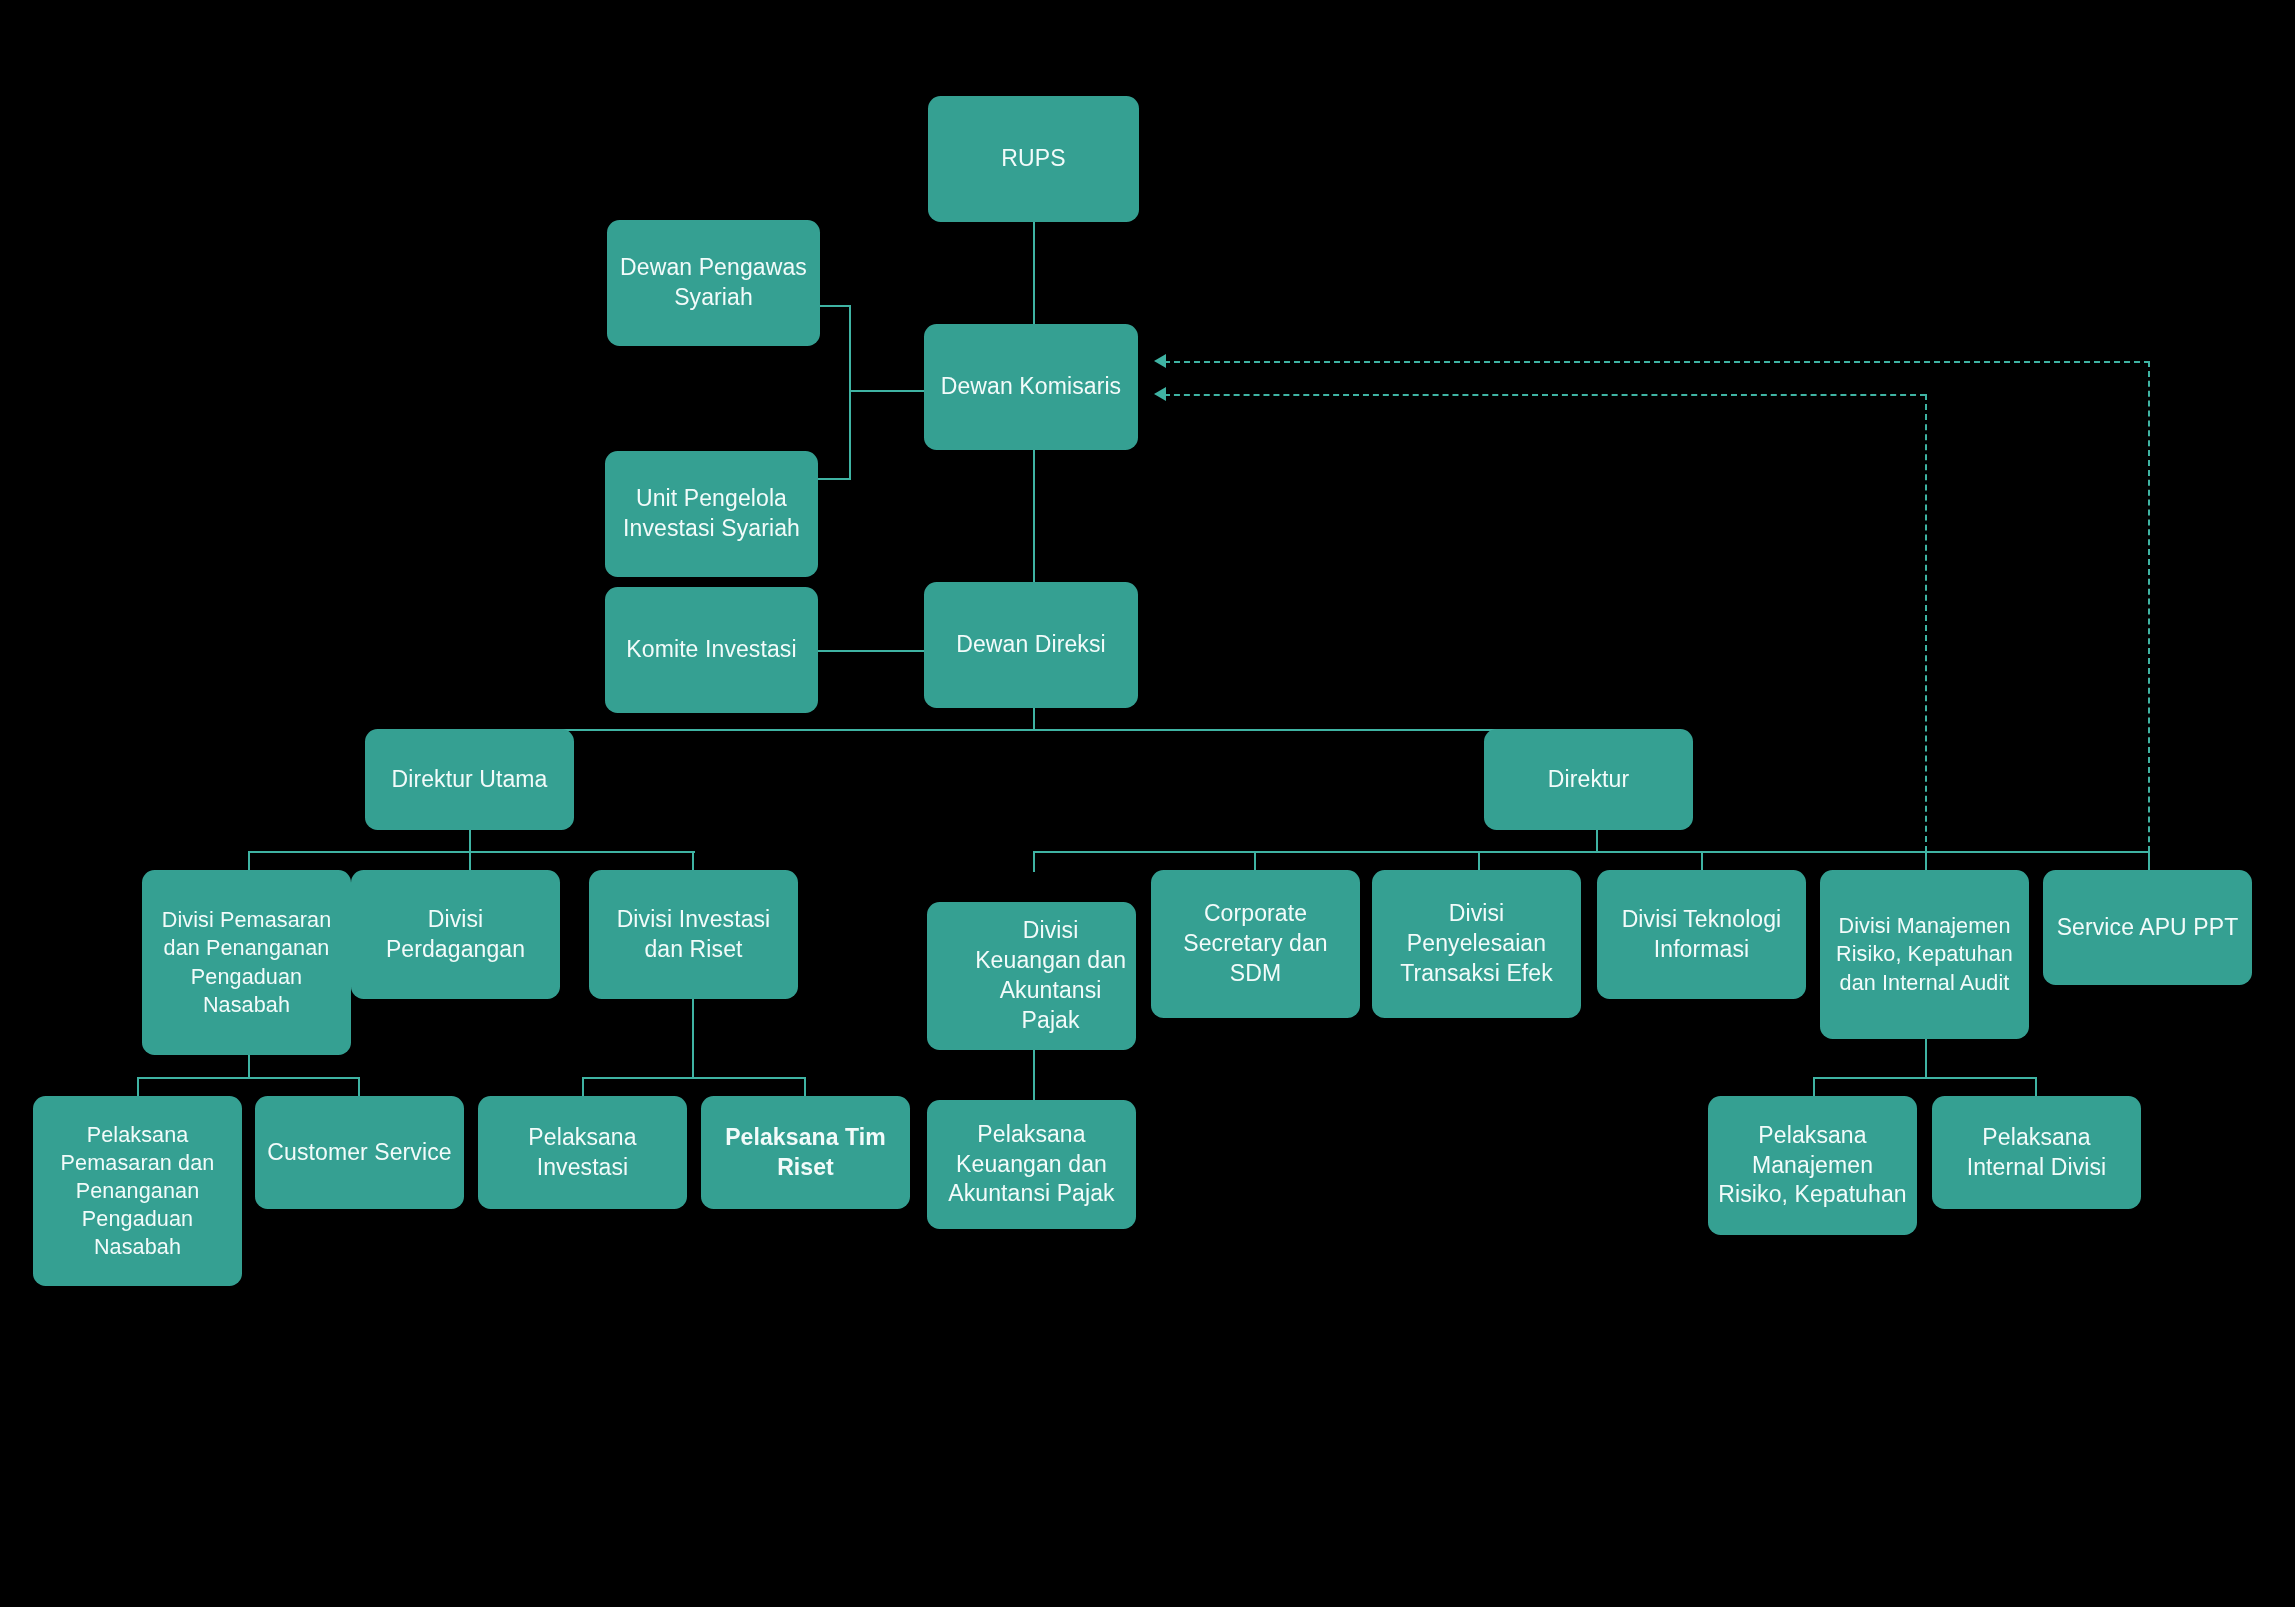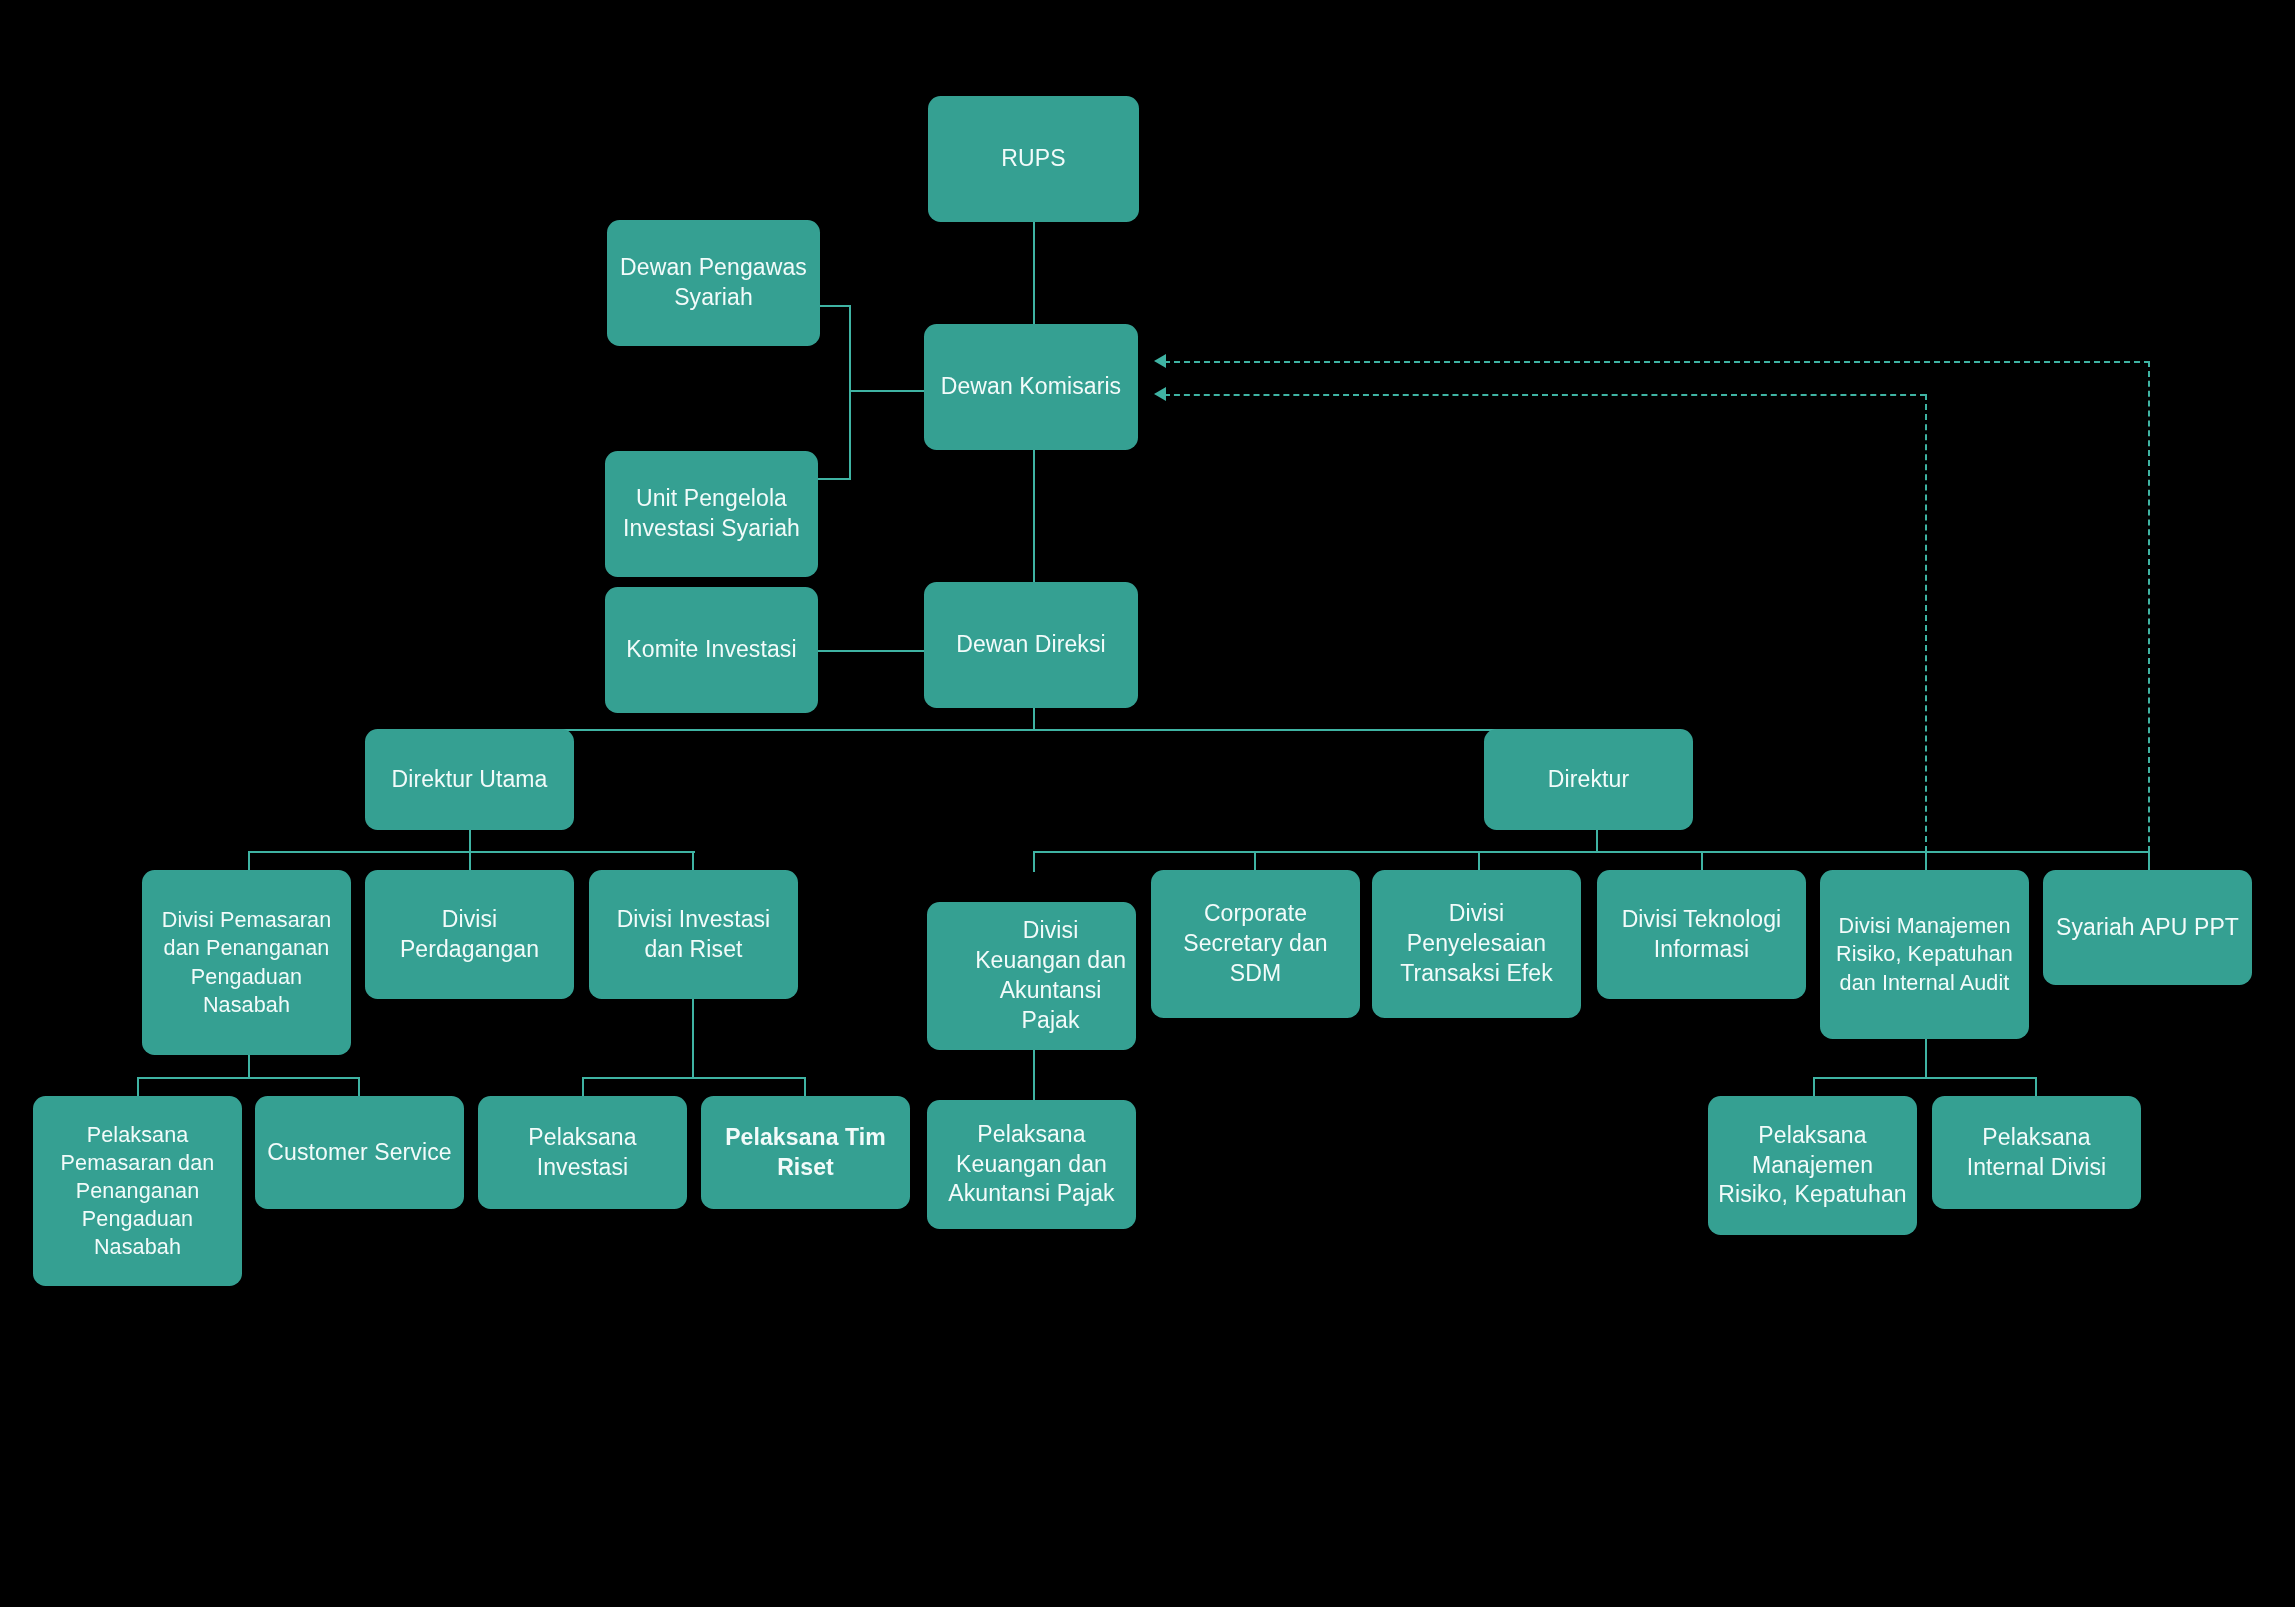--- a/index.html
+++ b/index.html
@@ -139,35 +139,35 @@
   <div class="node" style="left:605px; top:587px; width:213px; height:126px;">Komite Investasi</div>
 
   <div class="node" style="left:924px; top:582px; width:214px; height:126px;">Dewan Direksi</div>
 
   <div class="node" style="left:365px; top:729px; width:209px; height:101px;">Direktur Utama</div>
 
   <div class="node" style="left:1484px; top:729px; width:209px; height:101px;">Direktur</div>
 
   <div class="node" style="left:142px; top:870px; width:209px; height:185px; font-size:21.6px;">Divisi Pemasaran dan Penanganan Pengaduan Nasabah</div>
 
-  <div class="node" style="left:365px; top:870px; width:209px; height:129px;">Divisi Perdagangan</div>
+  <div class="node" style="left:351px; top:870px; width:209px; height:129px;">Divisi Perdagangan</div>
 
   <div class="node" style="left:589px; top:870px; width:209px; height:129px;">Divisi Investasi dan Riset</div>
 
   <div class="node" style="left:927px; top:902px; width:209px; height:148px;padding-left:48px;">Divisi Keuangan dan Akuntansi Pajak</div>
 
   <div class="node" style="left:1151px; top:870px; width:209px; height:148px;">Corporate Secretary dan SDM</div>
 
   <div class="node" style="left:1372px; top:870px; width:209px; height:148px;">Divisi Penyelesaian Transaksi Efek</div>
 
   <div class="node" style="left:1597px; top:870px; width:209px; height:129px;">Divisi Teknologi Informasi</div>
 
   <div class="node" style="left:1820px; top:870px; width:209px; height:169px; font-size:21.6px;">Divisi Manajemen Risiko, Kepatuhan dan Internal Audit</div>
 
-  <div class="node" style="left:2043px; top:870px; width:209px; height:115px;">Syariah APU PPT</div>
+  <div class="node" style="left:2043px; top:870px; width:209px; height:115px;">Service APU PPT</div>
 
   <div class="node" style="left:33px; top:1096px; width:209px; height:190px; font-size:21.6px;">Pelaksana Pemasaran dan Penanganan Pengaduan Nasabah</div>
 
   <div class="node" style="left:255px; top:1096px; width:209px; height:113px;">Customer Service</div>
 
   <div class="node" style="left:478px; top:1096px; width:209px; height:113px;">Pelaksana Investasi</div>
 
   <div class="node" style="left:701px; top:1096px; width:209px; height:113px;font-weight:bold;">Pelaksana Tim Riset</div>
 
   <div class="node" style="left:927px; top:1100px; width:209px; height:129px;">Pelaksana Keuangan dan Akuntansi Pajak</div>

